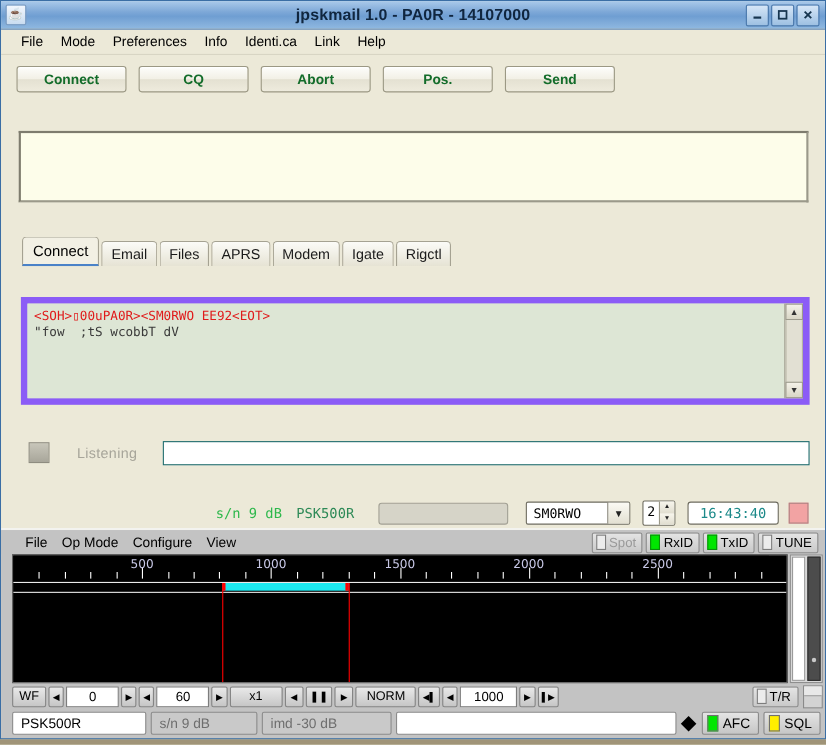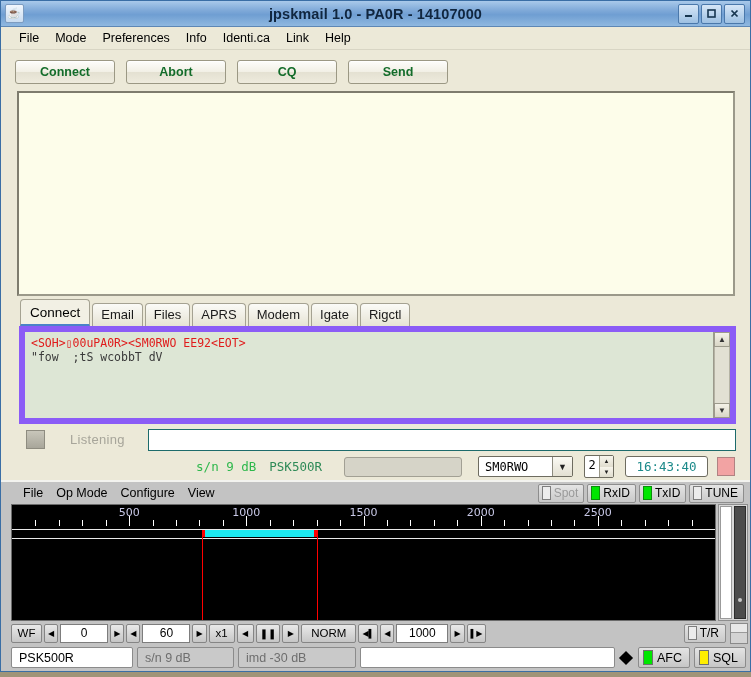--- a/index.html
+++ b/index.html
@@ -56,21 +56,21 @@
     display:flex;align-items:center;
     padding-left:10px;gap:0;
     border-bottom:1px solid #d8d5c4;
   }
   #menubar .mi{
     padding:2px 8px;font-size:12.5px;color:#000;cursor:default;
   }
   
   #upper{
     flex:1 1 auto;background:#ece9d8;
-    padding:6px 7px 0 7px;display:flex;flex-direction:column;min-height:0;
+    padding:6px 7px 0 7px;display:flex;flex-direction:column;min-height:0;gap:28px;
   }
   #btnrow{
     display:flex;gap:11px;padding:4px 7px 7px 7px;
   }
   .topbtn{
     flex:0 0 auto;width:98px;height:22px;
     background:linear-gradient(to bottom,#fdfdfb 0%,#f2f0e6 48%,#e4e1d2 52%,#eeebdd 100%);
     border:1px solid #9b9884;border-radius:3px;
     color:#136c2a;font-weight:bold;font-size:12.5px;
     display:flex;align-items:center;justify-content:center;
@@ -356,22 +356,23 @@
     <div class="mi">Info</div>
     <div class="mi">Identi.ca</div>
     <div class="mi">Link</div>
     <div class="mi">Help</div>
   </div>
 
   <div id="upper">
 
     <div id="btnrow">
       <div class="topbtn">Connect</div>
+      <div class="topbtn">CQ</div>
       <div class="topbtn">Abort</div>
-      <div class="topbtn">CQ</div>
+      <div class="topbtn">Pos.</div>
       <div class="topbtn">Send</div>
     </div>
 
     <div id="mainout"></div>
 
     <div id="tabstrip">
       <div class="tab active">Connect</div>
       <div class="tab">Email</div>
       <div class="tab">Files</div>
       <div class="tab">APRS</div>
@@ -499,21 +500,21 @@
     </div>
 
     <div id="fl-ctrl">
       <div class="fbtn" style="width:31px">WF</div>
       <div class="fbtn sm">◀</div>
       <div class="fnum" style="width:48px">0</div>
       <div class="fbtn sm">▶</div>
       <div class="fbtn sm">◀</div>
       <div class="fnum" style="width:48px">60</div>
       <div class="fbtn sm">▶</div>
-      <div class="fbtn" style="width:26px">x1</div>
+      <div class="fbtn" style="width:48px">x1</div>
       <div class="fbtn sm" style="min-width:17px">◀</div>
       <div class="fbtn sm" style="min-width:17px;font-size:10px">❚❚</div>
       <div class="fbtn sm" style="min-width:17px">▶</div>
       <div class="fbtn" style="width:55px">NORM</div>
       <div class="fbtn sm">◀▌</div>
       <div class="fbtn sm">◀</div>
       <div class="fnum" style="width:52px">1000</div>
       <div class="fbtn sm">▶</div>
       <div class="fbtn sm">▌▶</div>
       <div class="spacer"></div>

